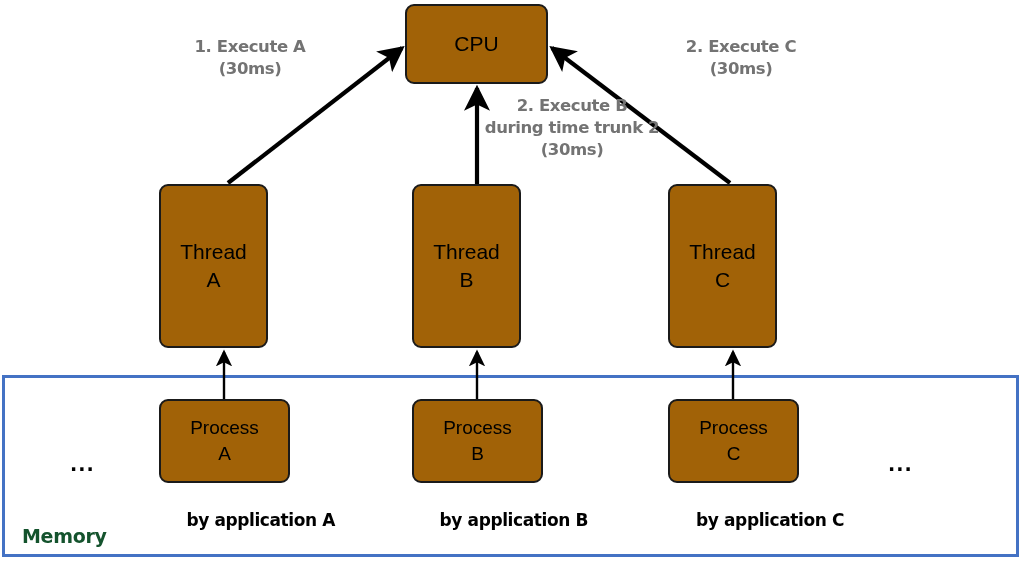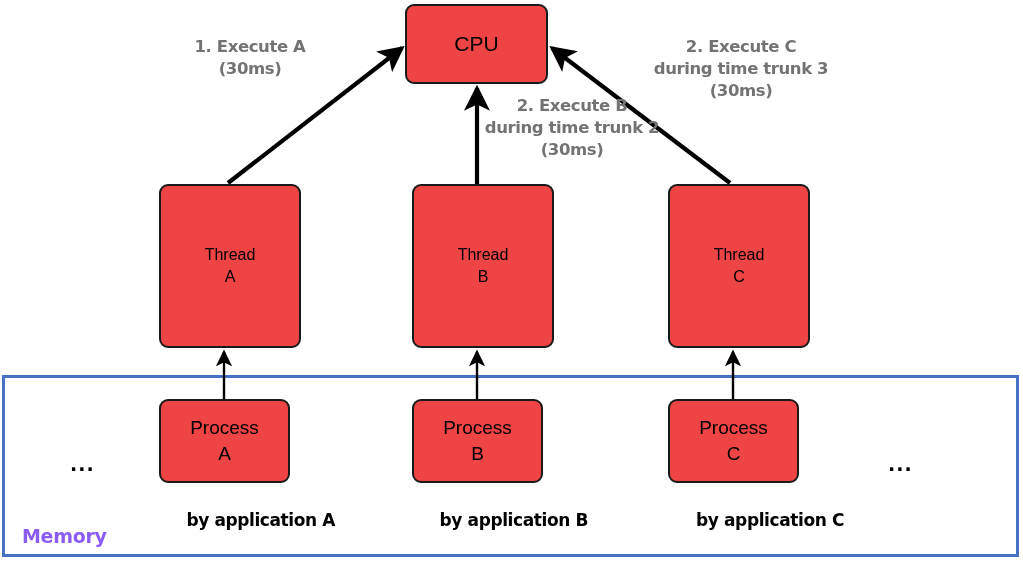--- a/index.html
+++ b/index.html
@@ -28,21 +28,21 @@
     box-sizing: border-box;
     background: transparent;
   }
   .memory-label {
     position: absolute;
     left: 22px;
     top: 525px;
     font-family: "DejaVu Sans", sans-serif;
     font-weight: bold;
     font-size: 19px;
-    color: #8b5cf6;
+    color: #14532d;
     letter-spacing: -0.3px;
     white-space: nowrap;
   }
 
   
   .ellipsis {
     position: absolute;
     font-family: "DejaVu Sans", sans-serif;
     font-weight: bold;
     font-size: 19px;
@@ -50,21 +50,21 @@
     letter-spacing: 1px;
     line-height: 1;
   }
   .ellipsis-left  { left: 70px;  top: 455px; }
   .ellipsis-right { left: 888px; top: 455px; }
 
   
   .node {
     position: absolute;
     box-sizing: border-box;
-    background: #ef4444;
+    background: #a16207;
     border: 2.5px solid #1a1a1a;
     border-radius: 9px;
     display: flex;
     flex-direction: column;
     align-items: center;
     justify-content: center;
     color: #000000;
     font-family: "Liberation Sans", "DejaVu Sans", sans-serif;
     font-weight: normal;
     line-height: 1.35;
@@ -72,23 +72,23 @@
     z-index: 5;
   }
   .node .line1, .node .line2 { display: block; }
 
   .node-cpu {
     left: 405px;  top: 4px;
     width: 143px; height: 80px;
     font-size: 21px;
   }
   .node-thread {
-    width: 142px; height: 164px;
+    width: 109px; height: 164px;
     top: 184px;
-    font-size: 16px;
+    font-size: 21px;
   }
   .thread-a { left: 159px; }
   .thread-b { left: 412px; }
   .thread-c { left: 668px; }
 
   .node-process {
     width: 131px; height: 84px;
     top: 399px;
     font-size: 19px;
   }
@@ -207,21 +207,20 @@
     <div>1. Execute A</div>
     <div>(30ms)</div>
   </div>
   <div class="annot annot-exec-b">
     <div>2. Execute B</div>
     <div>during time trunk 2</div>
     <div>(30ms)</div>
   </div>
   <div class="annot annot-exec-c">
     <div>2. Execute C</div>
-    <div>during time trunk 3</div>
     <div>(30ms)</div>
   </div>
 
   <div class="caption caption-a">by application A</div>
   <div class="caption caption-c">by application C</div>
   <div class="caption caption-b">by application B</div>
 
 </div>
 
 </body></html>

